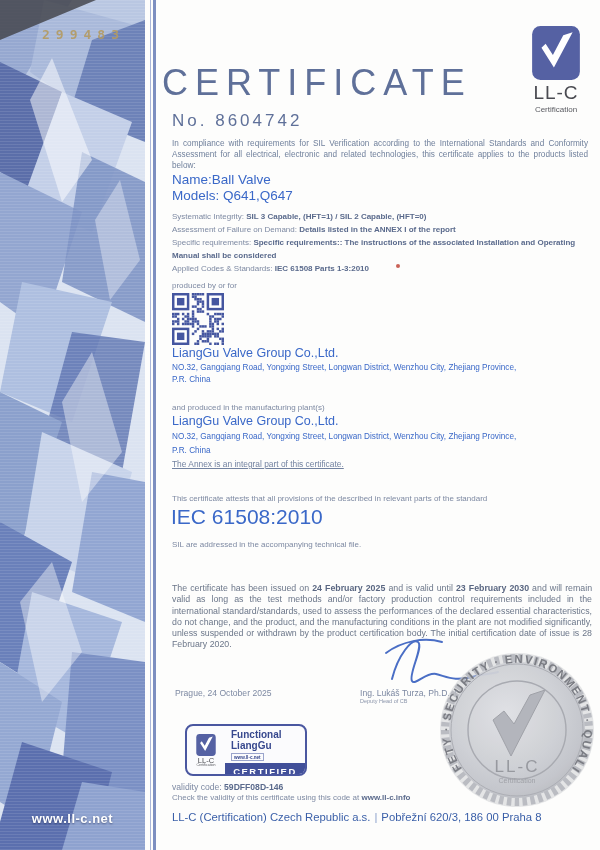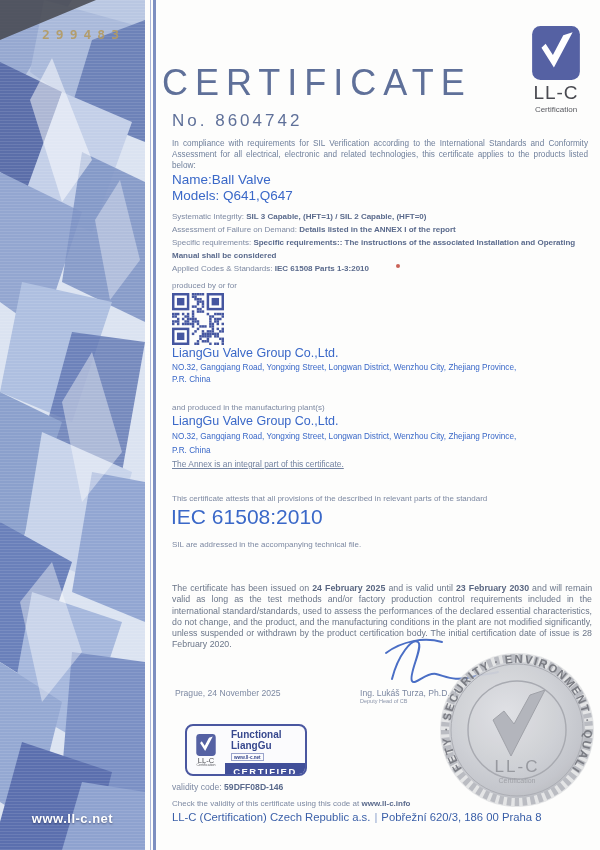--- a/index.html
+++ b/index.html
@@ -103,21 +103,21 @@
   .fs-right { flex:1; display:flex; flex-direction:column; }
   .fs-right .fs-text { padding:4px 6px 0 6px; font-size:10px; line-height:1.05; color:#37488e; font-weight:700; }
   .fs-right .fs-url { margin:2px 6px 2px 6px; font-size:4.6px; color:#37488e; border:.5px solid #9aa4cc; padding:.5px 2px; align-self:flex-start; font-weight:bold; }
   .fs-right .fs-certified {
     margin-top:auto; background:#414f99; color:#ffffff; text-align:center;
     font-size:9.5px; font-weight:bold; letter-spacing:1.5px; padding:2.5px 0 3px 0;
   }
   
   .validity { position:absolute; left:172px; top:782px; font-size:8.6px; color:#7d89a2; }
   .validity .code { font-weight:bold; color:#5a6a8c; }
-  .validity .check-line { font-size:8px; margin-top:7px; }
+  .validity .check-line { font-size:8px; margin-top:1px; }
   .validity .check-line b { color:#5a6a8c; }
   .footer {
     position:absolute; left:172px; top:811px; font-size:11.3px; color:#3a5fa8;
   }
   .footer .sep { color:#8ba0cc; padding:0 4px; }
 </style>
 </head>
 <body>
 
 <div class="page">
@@ -346,21 +346,21 @@
   <div class="small-gray sil-note">SIL are addressed in the accompanying technical file.</div>
 
   <div class="issued"><span>The certificate has been issued on </span><b>24 February 2025</b><span> and is valid until </span><b>23 February 2030</b><span> and will remain valid as long as the test methods and/or factory production control requirements included in the international standard/standards, used to assess the performances of the declared essential characteristics, do not change, and the product, and the manufacturing conditions in the plant are not modified significantly, unless suspended or withdrawn by the product certification body. The initial certification date of issue is 28 February 2020.</span></div>
 
   <svg class="signature" width="126" height="58" viewBox="0 0 126 58">
     <g fill="none" stroke="#4a6ec5" stroke-width="2" stroke-linecap="round">
       <path d="M 14,46 C 20,22 34,5 40,9 C 46,13 30,42 34,48 C 37,53 48,39 58,41 C 70,44 76,49 98,43 C 106,41 114,41 120,39"></path>
       <path d="M 8,20 C 24,8 46,4 64,9"></path>
     </g>
   </svg>
-  <div class="place-date">Prague, 24 November 2025</div>
+  <div class="place-date">Prague, 24 October 2025</div>
   <div class="signer">
     <div class="sname">Ing. Lukáš Turza, Ph.D., L</div>
     <div class="srole">Deputy Head of CB</div>
   </div>
 
   <svg class="seal" width="170" height="170" viewBox="-85 -85 170 170">
     <defs>
       <radialGradient id="sealGrad" cx="42%" cy="38%" r="70%">
         <stop offset="0%" stop-color="#dfe0e4"></stop>
         <stop offset="55%" stop-color="#cdcfd4"></stop>

